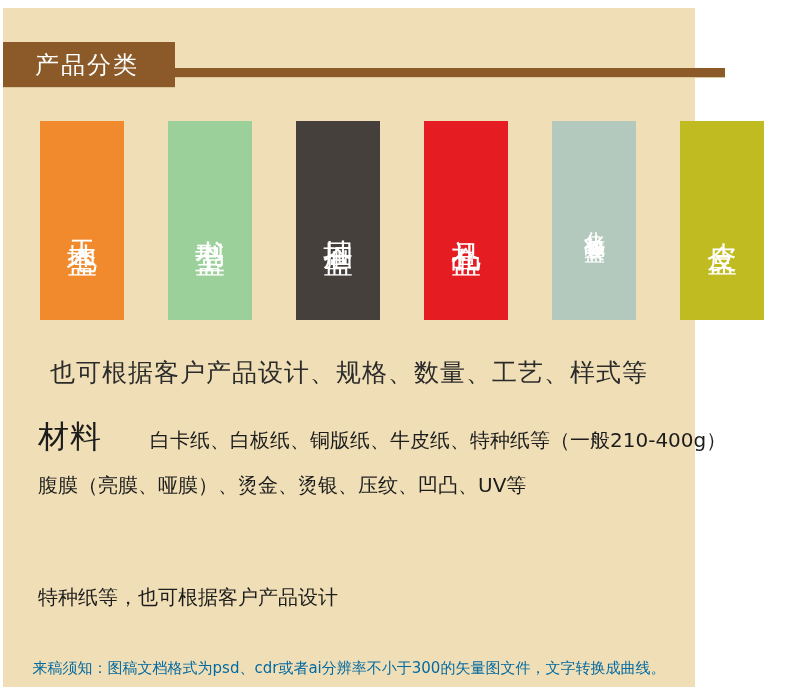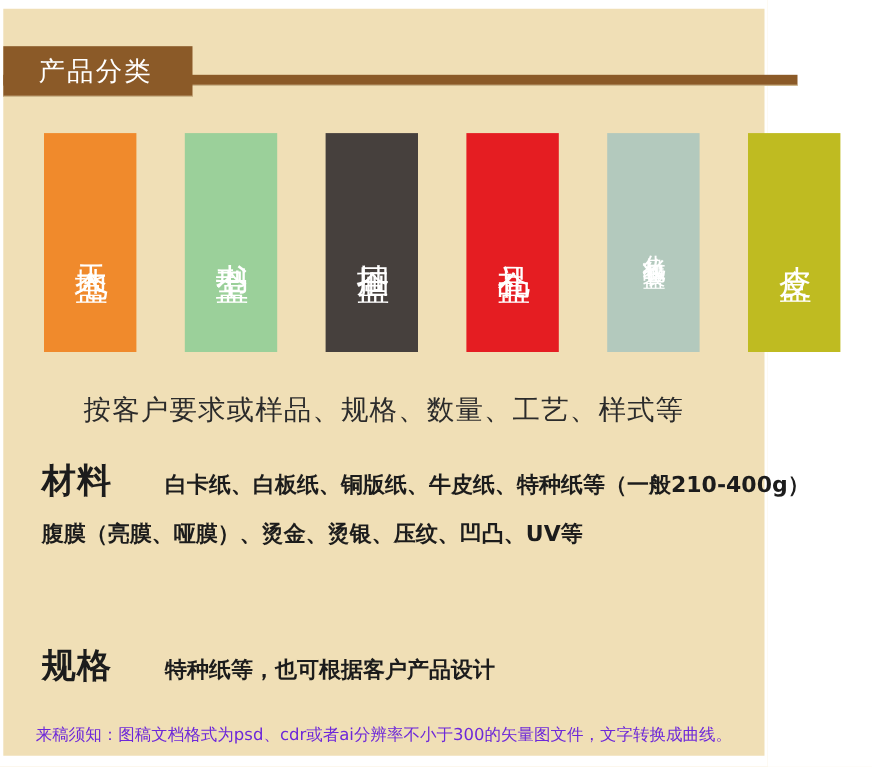--- a/index.html
+++ b/index.html
@@ -115,21 +115,20 @@
     white-space: nowrap;
   }
 
   
   .spec-row {
     position: absolute;
     left: 35px;
     width: 730px;
     display: flex;
     align-items: baseline;
-    font-weight: bold;
   }
   .spec-key {
     font-size: 31px;
     color: #1c1c1c;
     letter-spacing: 1px;
     flex: 0 0 auto;
     width: 112px;
   }
   .spec-val {
     font-size: 20px;
@@ -143,21 +142,21 @@
   #spec-row-2 { top: 520px; }
   #spec-row-3 { top: 576px; }
 
   
   #footer-note {
     position: absolute;
     left: 0;
     right: 0;
     top: 651px;
     text-align: center;
-    color: #6d28d9;
+    color: #0369a1;
     font-size: 15px;
     letter-spacing: 0px;
     white-space: nowrap;
   }
 </style>
 </head>
 <body>
 
 <div id="page">
 
@@ -182,29 +181,28 @@
       <span class="cat-label">礼品盒</span>
     </div>
     <div class="cat-box" style="left:549px;background:#b3c9bd;">
       <span class="cat-label small">化妆品包装盒</span>
     </div>
     <div class="cat-box" style="left:677px;background:#bfbb21;">
       <span class="cat-label">皮盒</span>
     </div>
   </div>
 
-  <div id="price-note">按客户要求或样品、规格、数量、工艺、样式等</div>
+  <div id="price-note">也可根据客户产品设计、规格、数量、工艺、样式等</div>
 
   <div class="spec-row" id="spec-row-0">
     <span class="spec-key">材料</span>
     <span class="spec-val">白卡纸、白板纸、铜版纸、牛皮纸、特种纸等（一般210-400g）</span>
   </div>
   <div class="spec-row" id="spec-row-1">
     <span class="spec-val">腹膜（亮膜、哑膜）、烫金、烫银、压纹、凹凸、UV等</span>
   </div>
   <div class="spec-row" id="spec-row-3">
-    <span class="spec-key">规格</span>
     <span class="spec-val">特种纸等，也可根据客户产品设计</span>
   </div>
 
   <div id="footer-note">来稿须知：图稿文档格式为psd、cdr或者ai分辨率不小于300的矢量图文件，文字转换成曲线。</div>
 
 </div>
 
 </body></html>

